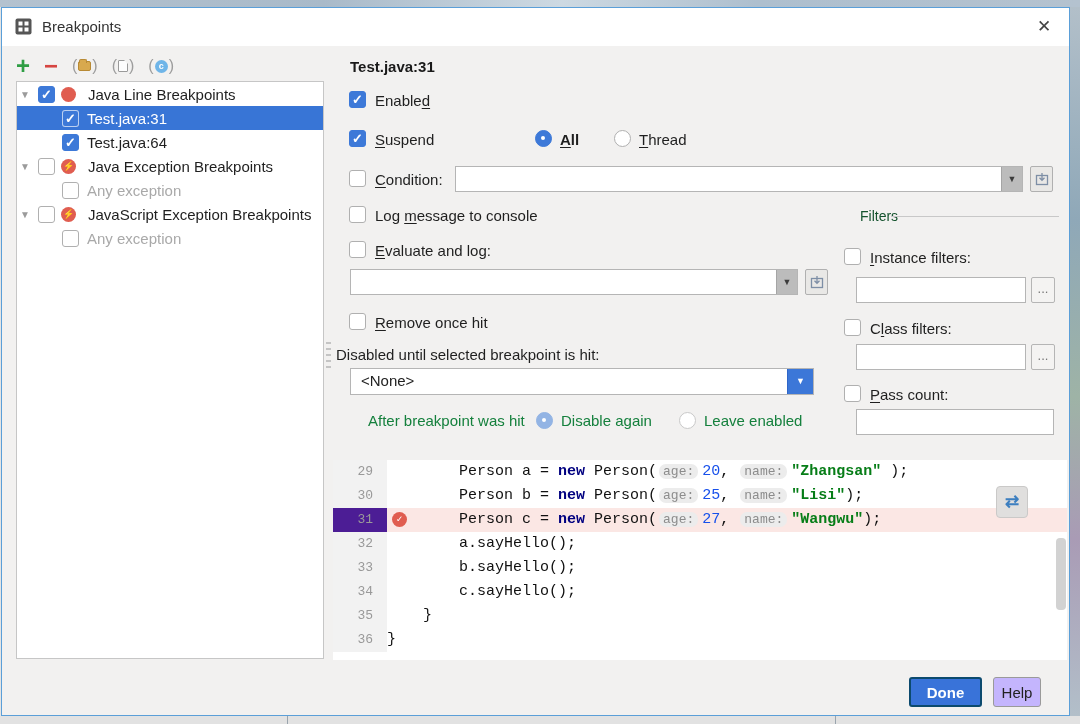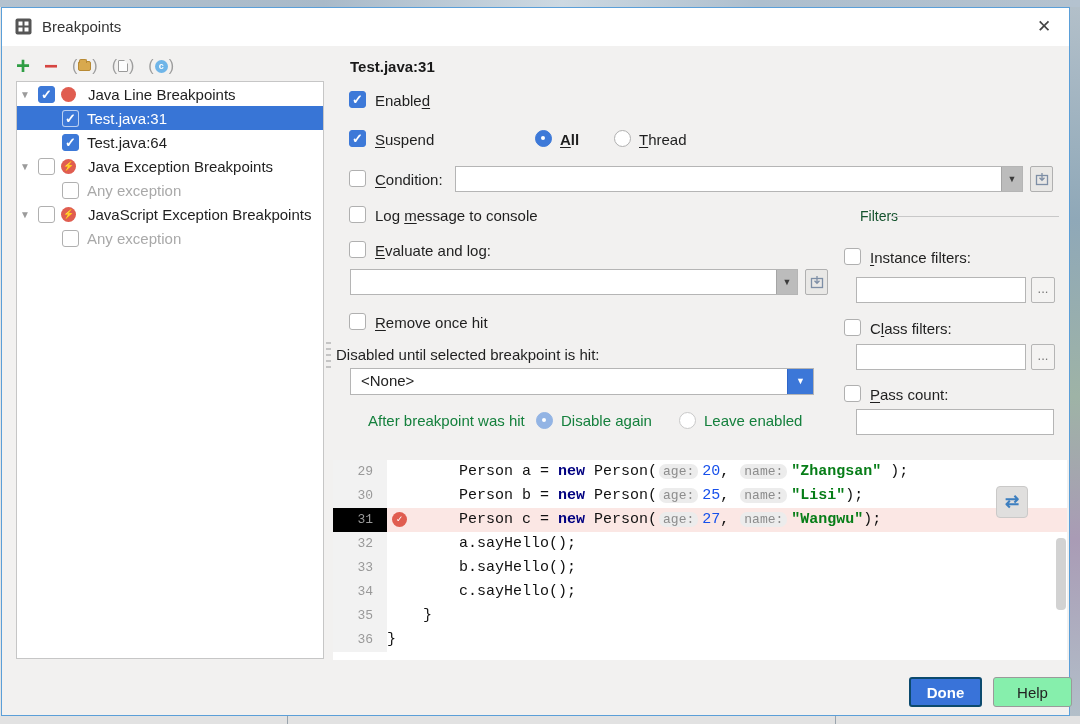--- a/index.html
+++ b/index.html
@@ -92,39 +92,39 @@
   .splitter { position:absolute; left:324px; top:334px; width:5px; height:26px;
               background:repeating-linear-gradient(180deg,#c4c4c4 0 2px,transparent 2px 6px); }
 
   
   .code-box { position:absolute; left:331px; top:452px; width:734px; height:200px; background:#ffffff; overflow:hidden; }
   .code-line { position:relative; height:24px; display:flex; font-family:"Liberation Mono", monospace; font-size:15px; }
   .code-line .gut { width:54px; flex:none; background:#f2f2f2; color:#999; font-size:13px;
                     text-align:right; padding-right:14px; line-height:24px; position:relative; }
   .code-line .src { flex:1; white-space:pre; line-height:24px; color:#111; }
   .code-line.hl { background:#fbe7e4; }
-  .code-line.hl .gut { background:#000000; }
+  .code-line.hl .gut { background:#4c1d95; }
   .bp-dot { position:absolute; right:-20px; top:4px; width:15px; height:15px; border-radius:50%;
             background:#e05d50; color:#fff; font-size:10px; font-weight:bold; line-height:15px; text-align:center; }
   .tok-k { color:#000080; font-weight:bold; }
   .tok-n { color:#1750eb; }
   .tok-s { color:#067d17; font-weight:bold; }
   .tok-h { background:#ececec; color:#8c8c8c; border-radius:7px; padding:0 4px; font-size:13px; margin:0 4px 0 2px; }
   .code-scroll { position:absolute; right:0; top:0; width:12px; height:100%; background:transparent; }
   .code-thumb { position:absolute; right:1px; top:78px; width:10px; height:72px; background:#d2d2d2; border-radius:4px; }
   .nav-btn { position:absolute; left:663px; top:26px; width:32px; height:32px; background:#e0dfde;
              border:1px solid #cac9c8; border-radius:4px; cursor:pointer; text-align:center; }
   .nav-btn span { color:#3d7fc0; font-size:17px; font-weight:bold; line-height:30px; }
 
   
   .btn { position:absolute; height:30px; border-radius:3px; font-size:15px; cursor:pointer;
          display:flex; align-items:center; justify-content:center; }
   .btn.primary { left:907px; top:669px; width:73px; background:#3973d9; border:2px solid #0c4a6e;
                  color:#ffffff; font-weight:bold; }
-  .btn.secondary { left:991px; top:669px; width:79px; background:#86efac; border:1px solid #9a9a9a; color:#222; }
+  .btn.secondary { left:991px; top:669px; width:48px; background:#c4b5fd; border:1px solid #9a9a9a; color:#222; }
 </style>
 </head>
 <body>
 
 <div id="app">
   <div class="bg-top"></div>
   <div class="bg-right"></div>
   <div class="bg-bottom"></div>
   <div class="bg-tick" style="left:287px"></div>
   <div class="bg-tick" style="left:835px"></div>

